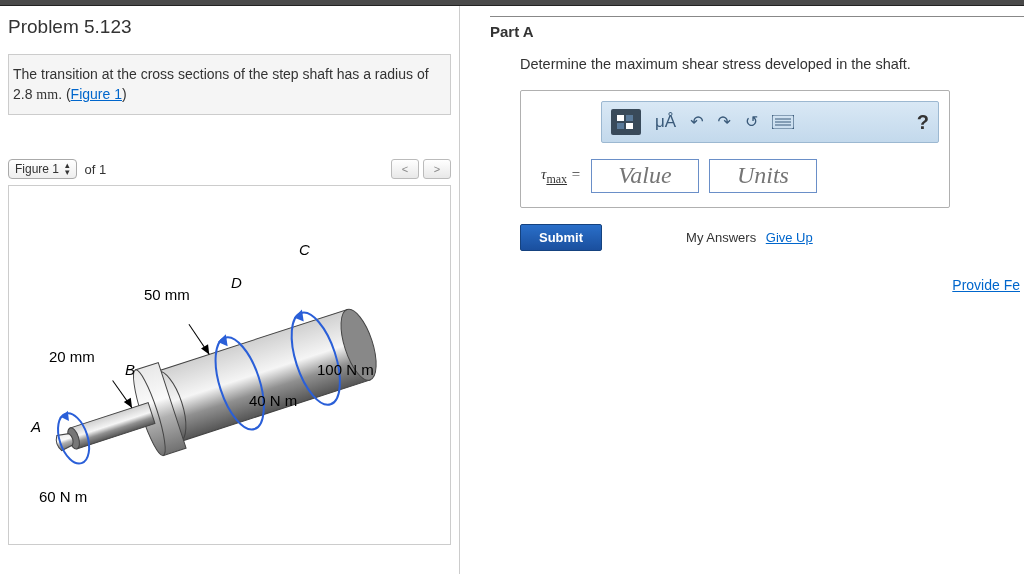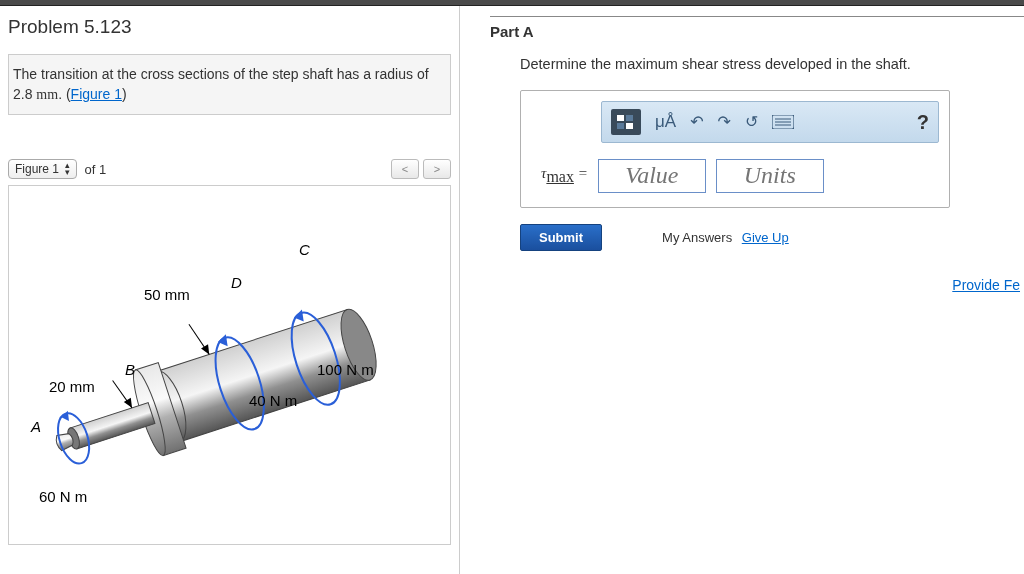--- a/index.html
+++ b/index.html
@@ -153,36 +153,36 @@
       display: flex;
       align-items: center;
       padding: 6px 10px 14px 20px;
       gap: 10px;
     }
     .tau-label {
       font-family: 'Times New Roman', serif;
       font-style: italic;
       font-size: 15px;
     }
-    .tau-label sub { font-size: 16px; font-style: normal; text-decoration: underline; }
+    .tau-label sub { font-size: 12px; font-style: normal; text-decoration: underline; }
     .val-input {
       border: 1px solid #6a8fc8;
       width: 108px;
       height: 34px;
       font-family: 'Times New Roman', serif;
       font-style: italic;
       font-size: 24px;
       color: #999;
       text-align: center;
       background: #fff;
     }
     .submit-row {
       display: flex;
       align-items: center;
-      gap: 60px;
+      gap: 84px;
     }
     .submit-btn {
       background: linear-gradient(#2a6fc9, #1a4f9e);
       color: #fff;
       font-weight: bold;
       font-size: 13px;
       border: 1px solid #15427f;
       border-radius: 2px;
       padding: 5px 18px;
       cursor: pointer;
@@ -271,21 +271,21 @@
 
           <line x1="110" y1="165" x2="120" y2="197" stroke="#000" stroke-width="1"></line>
           <polygon points="120,197 114,189 122,187" fill="#000"></polygon>
         </g>
       </svg>
 
       <div class="fig-label" style="left:290px; top:55px; font-style:italic;">C</div>
       <div class="fig-label" style="left:222px; top:88px; font-style:italic;">D</div>
       <div class="fig-label" style="left:135px; top:100px;">50 mm</div>
       <div class="fig-label" style="left:116px; top:175px; font-style:italic;">B</div>
-      <div class="fig-label" style="left:40px; top:192px;">20 mm</div>
+      <div class="fig-label" style="left:40px; top:162px;">20 mm</div>
       <div class="fig-label" style="left:22px; top:232px; font-style:italic;">A</div>
       <div class="fig-label" style="left:308px; top:175px;">100 N m</div>
       <div class="fig-label" style="left:240px; top:206px;">40 N m</div>
       <div class="fig-label" style="left:30px; top:302px;">60 N m</div>
     </div>
   </div>
 
   <div class="right-panel">
     <div class="part-divider"></div>
     <div class="part-title">Part A</div>

